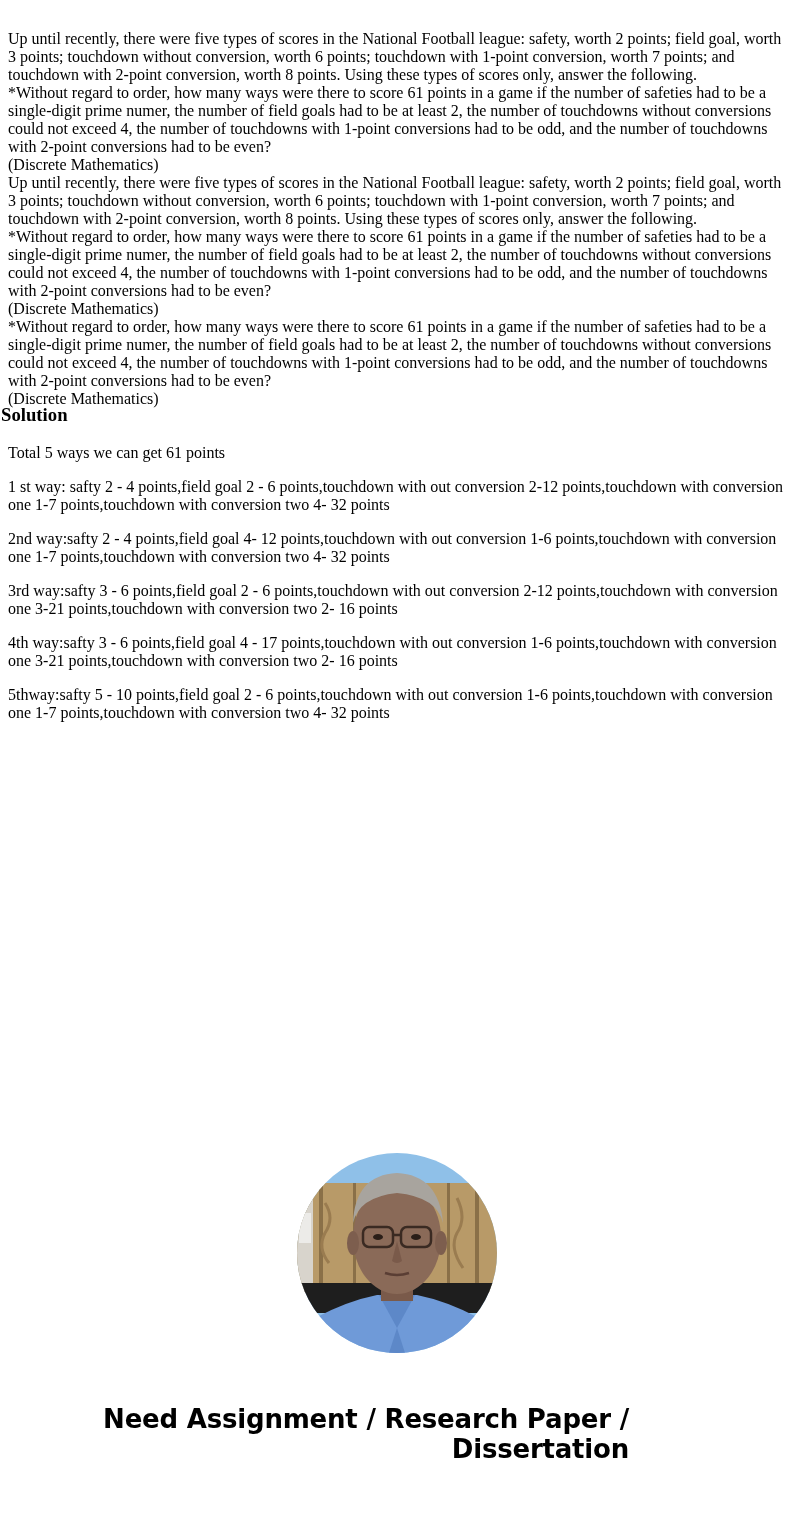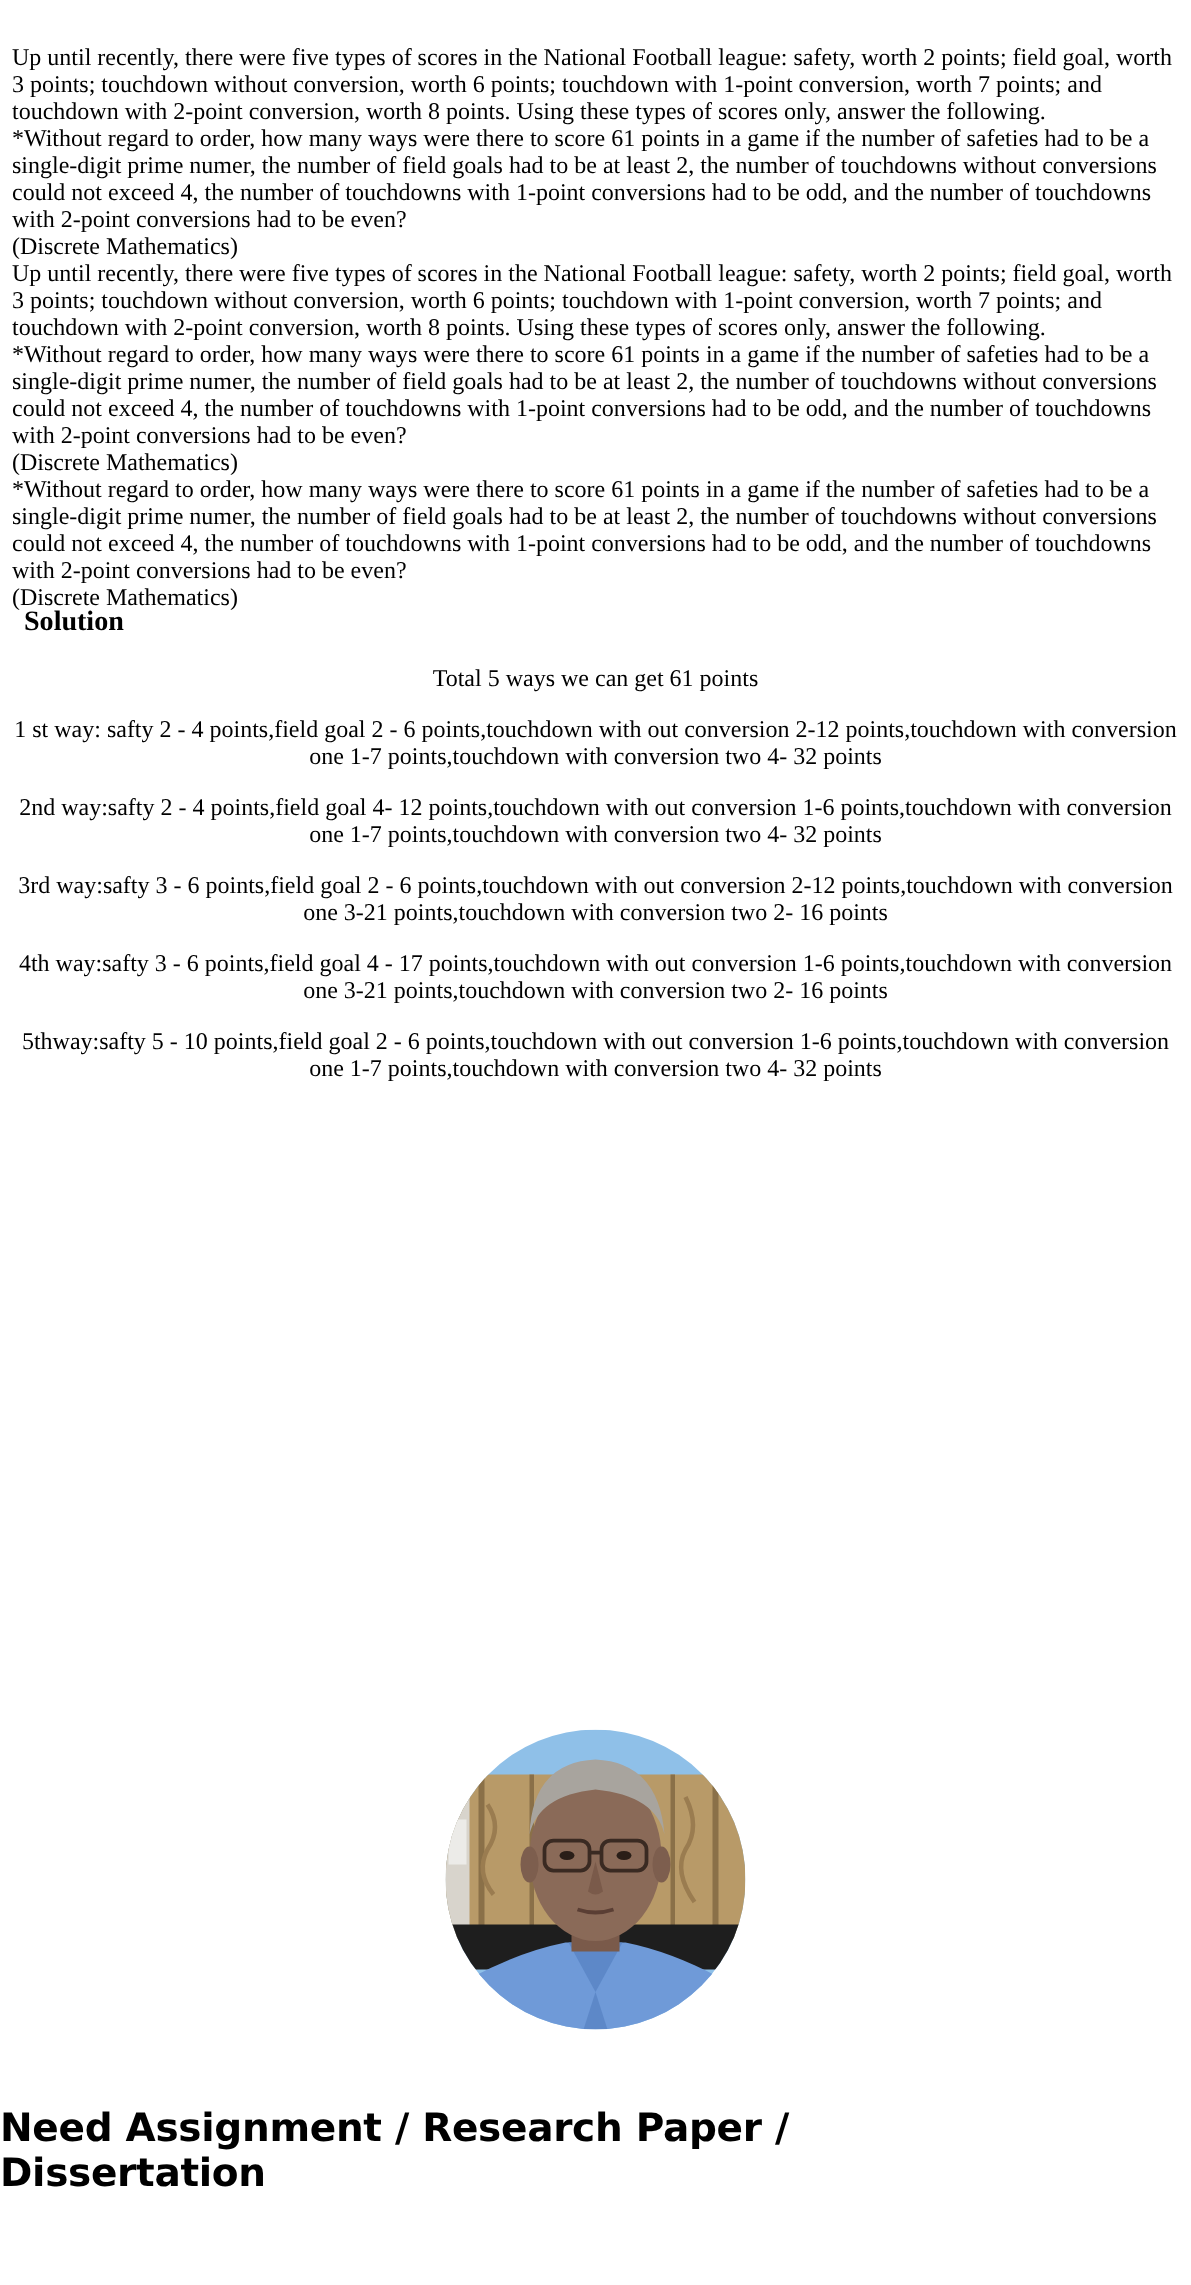--- a/index.html
+++ b/index.html
@@ -22,33 +22,32 @@
       left: 8px;
       top: 8px;
       width: 778px;
       margin-top: 22px;
     }
     .question-block div {
       margin: 0;
     }
     .solution-heading {
       position: absolute;
-      left: 16px;
+      left: 1px;
       top: 404px;
       margin: 0;
       font-size: 18.72px;
       font-weight: bold;
       line-height: 22px;
     }
     .solution-body {
       position: absolute;
       left: 8px;
       top: 444px;
       width: 778px;
-      text-align: center;
     }
     .solution-body p {
       margin: 0 0 16px 0;
     }
     .avatar-wrap {
       position: absolute;
       left: 297px;
       top: 1153px;
       width: 200px;
       height: 200px;
@@ -56,21 +55,21 @@
       overflow: hidden;
     }
     .avatar-wrap svg {
       display: block;
     }
     .footer {
       position: absolute;
       left: 0;
       top: 1404px;
       width: 629px;
-      text-align: left;
+      text-align: right;
       font-family: "DejaVu Sans", sans-serif;
       font-weight: bold;
       font-size: 26px;
       line-height: 30px;
       letter-spacing: -0.2px;
     }
   </style>
 </head>
 <body>
 

